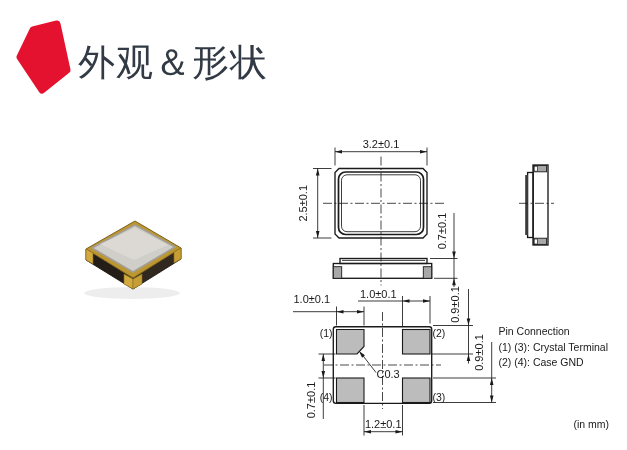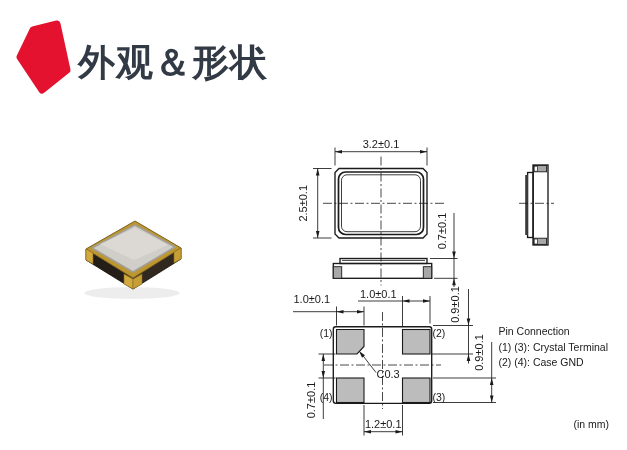--- a/index.html
+++ b/index.html
@@ -5,21 +5,21 @@
   html,body{margin:0;padding:0;}
   body{
     width:627px;height:450px;position:relative;overflow:hidden;
     background:#ffffff;
     font-family:"Liberation Sans", sans-serif;
   }
   .header{position:absolute;left:0;top:0;width:627px;height:100px;}
   .logo{position:absolute;left:16px;top:18px;}
   .page-title{
     position:absolute;left:78px;top:38px;margin:0;
-    font-size:37px;font-weight:700;letter-spacing:1px;color:#323a45;
+    font-size:37px;font-weight:400;letter-spacing:1px;color:#323a45;
     font-family:"Liberation Sans", sans-serif;
   }
   .photo{position:absolute;left:70px;top:198px;}
   .drawing{position:absolute;left:280px;top:120px;}
   
   .ol{stroke:#1a1a1a;fill:none;stroke-width:1.35;}   
   .ol2{stroke:#1a1a1a;fill:none;stroke-width:1.7;}
   .thin{stroke:#1a1a1a;fill:none;stroke-width:0.85;}
   .cl{stroke:#1a1a1a;fill:none;stroke-width:0.8;stroke-dasharray:9 2.5 2 2.5;}
   .pad{fill:#bcbcbc;stroke:#1a1a1a;stroke-width:1.1;}

